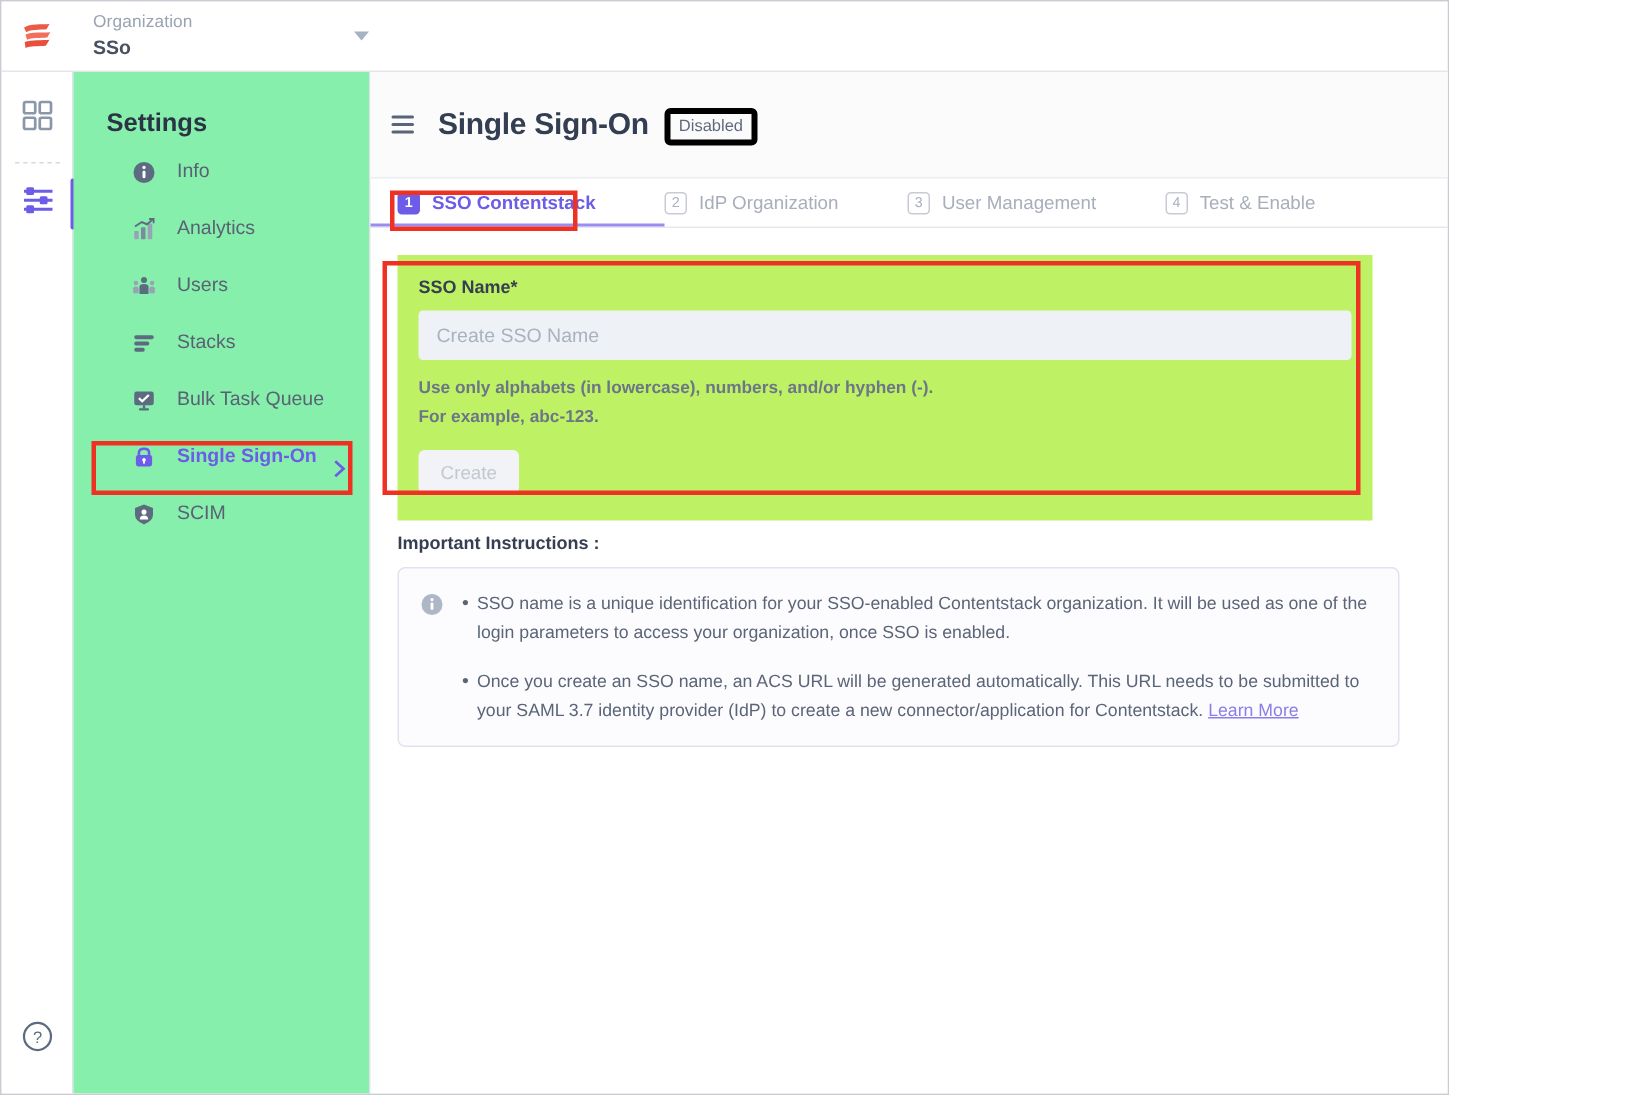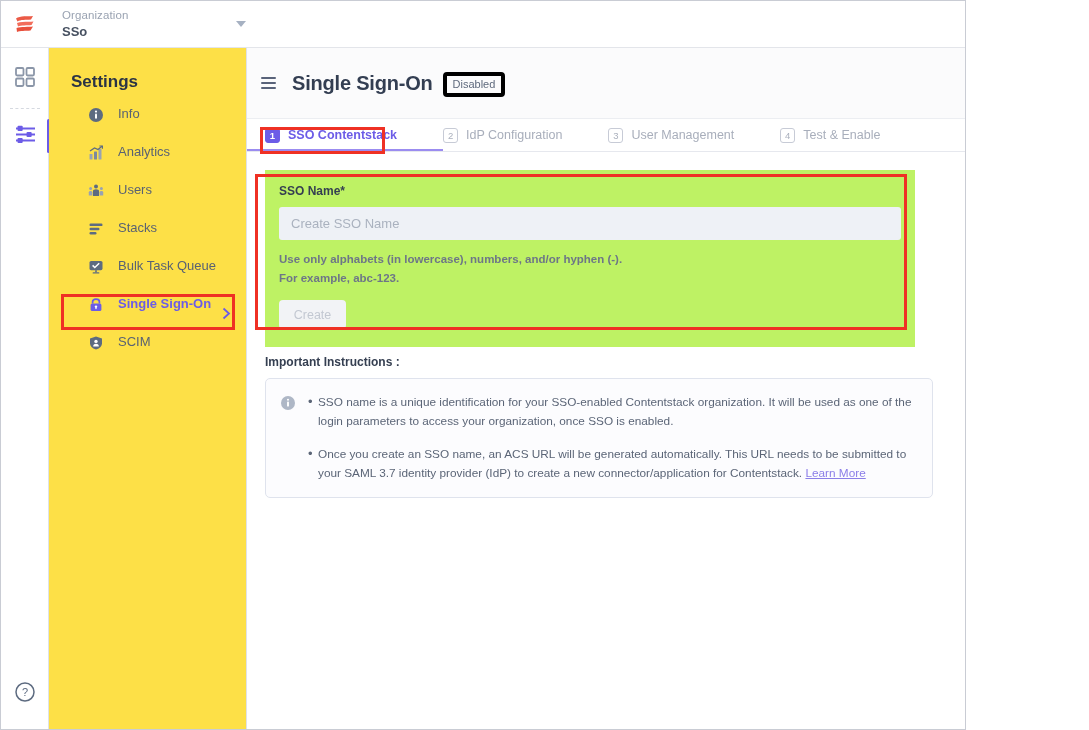--- a/index.html
+++ b/index.html
@@ -74,21 +74,21 @@
   }
   .rail-help {
     position: absolute; left: 0; bottom: 22px;
     width: 48px; display: flex; justify-content: center;
   }
 
   
   .sidebar {
     position: absolute; left: 48px; top: 47px;
     width: 198px; height: 681px;
-    background: #fde047;
+    background: #86efac;
     border-right: 1px solid #dfe2e8;
   }
   .sidebar-title {
     font-size: 17px; font-weight: bold; color: #2b3445;
     padding: 24px 0 14px 22px;
   }
   .nav-item {
     position: relative;
     height: 38px; display: flex; 
     padding-left: 22px; cursor: pointer; margin-left: 16px;
@@ -410,21 +410,21 @@
       <div class="status-badge">Disabled</div>
     </div>
 
     <div class="tabs">
       <div class="tab active">
         <span class="tab-num">1</span>
         <span class="tab-label">SSO Contentstack</span>
       </div>
       <div class="tab">
         <span class="tab-num">2</span>
-        <span class="tab-label">IdP Configuration</span>
+        <span class="tab-label">IdP Organization</span>
       </div>
       <div class="tab">
         <span class="tab-num">3</span>
         <span class="tab-label">User Management</span>
       </div>
       <div class="tab">
         <span class="tab-num">4</span>
         <span class="tab-label">Test &amp; Enable</span>
       </div>
     </div>

